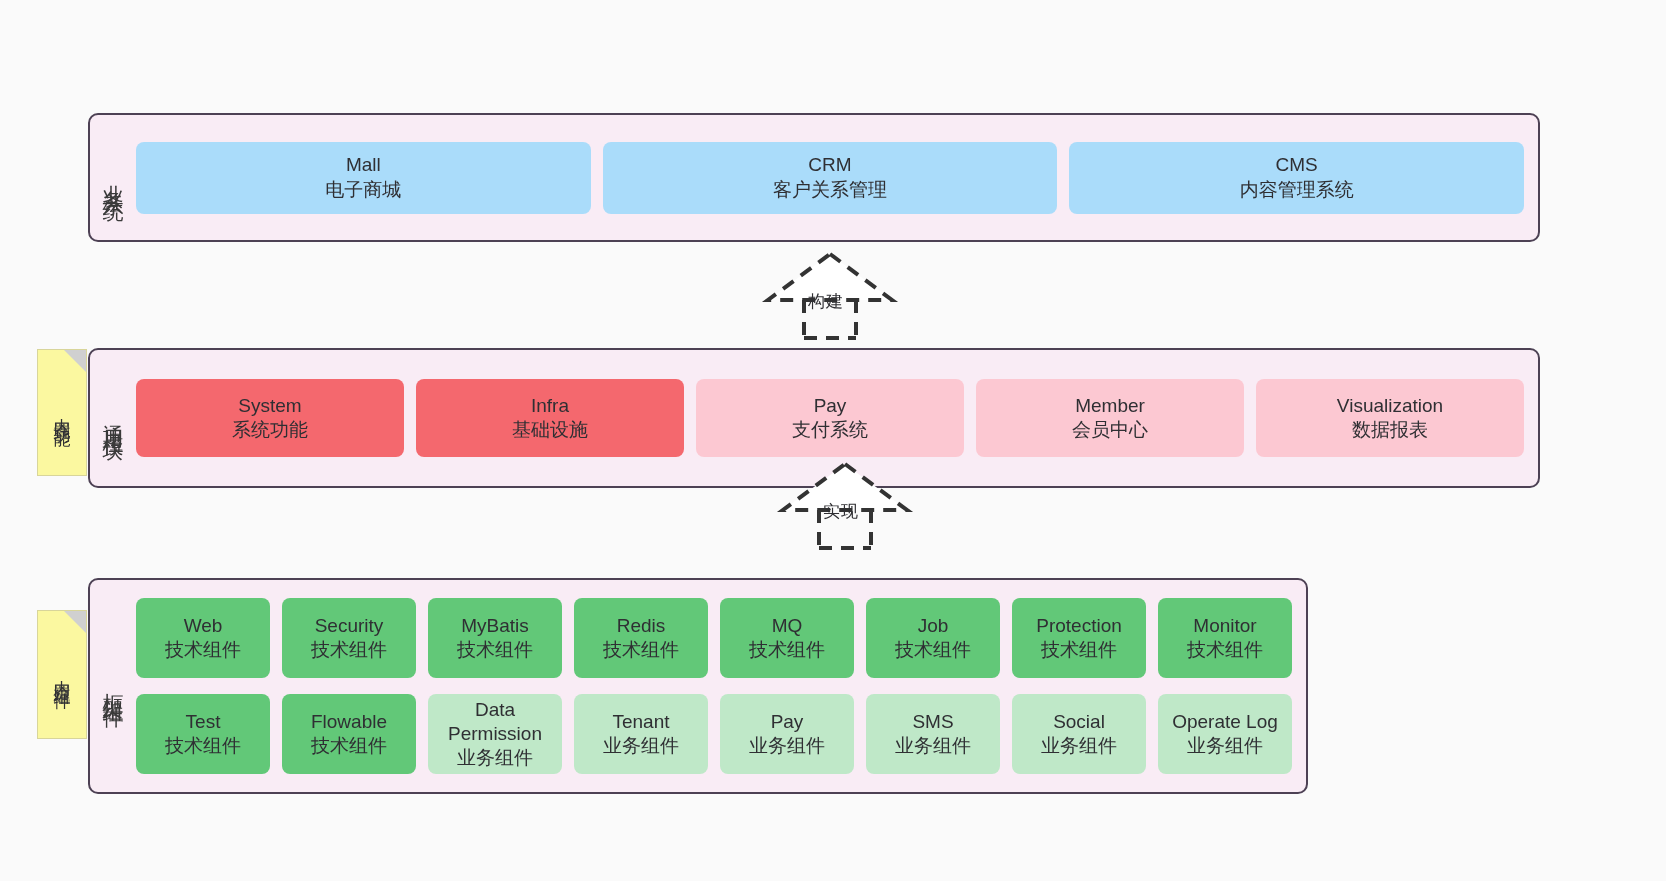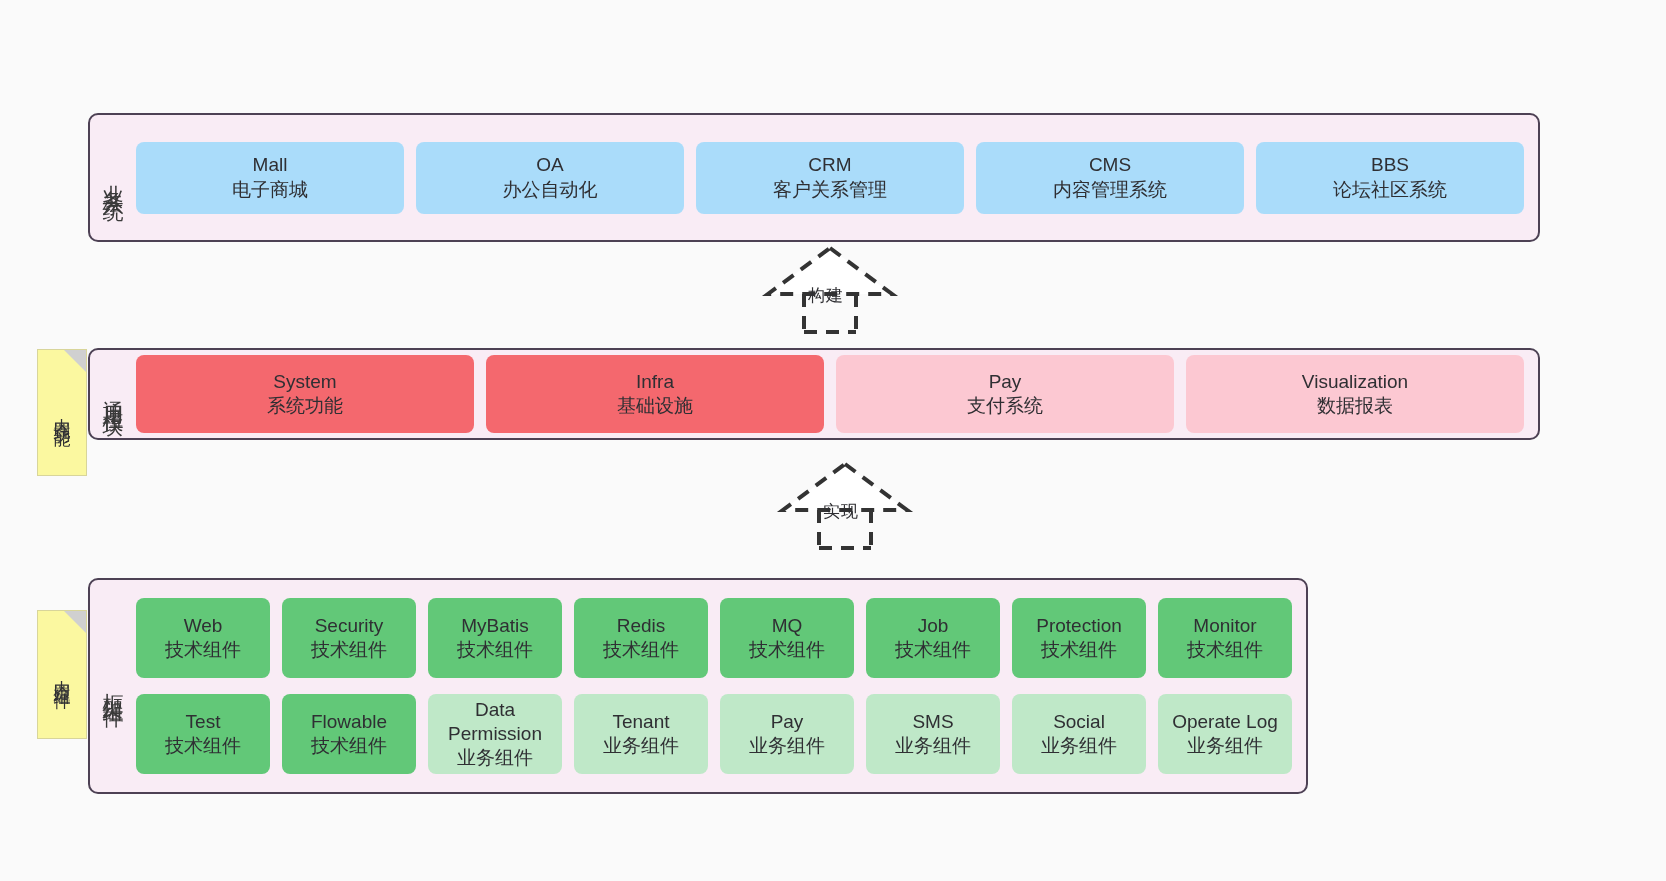--- a/index.html
+++ b/index.html
@@ -91,21 +91,21 @@
     width: 1452px;
     height: 129px;
   }
   #layer-business .node { height: 72px; }
 
   
   #layer-common {
     left: 88px;
     top: 348px;
     width: 1452px;
-    height: 92px;
+    height: 140px;
   }
   #layer-common .node { height: 78px; }
 
   
   #layer-framework {
     left: 88px;
     top: 578px;
     width: 1220px;
     height: 216px;
   }
@@ -168,40 +168,32 @@
 
   <div class="layer" id="layer-business">
     <div class="layer-label">业务系统</div>
     <div class="layer-body">
       <div class="row" id="row-business">
           <div class="node blue">
             <div class="t1">Mall</div>
             <div class="t2">电子商城</div>
           </div>
           <div class="node blue">
-            <div class="t1">OA</div>
-            <div class="t2">办公自动化</div>
-          </div>
-          <div class="node blue">
             <div class="t1">CRM</div>
             <div class="t2">客户关系管理</div>
           </div>
           <div class="node blue">
             <div class="t1">CMS</div>
             <div class="t2">内容管理系统</div>
           </div>
-          <div class="node blue">
-            <div class="t1">BBS</div>
-            <div class="t2">论坛社区系统</div>
-          </div>
         </div>
     </div>
   </div>
 
-  <div class="arrow-wrap" style="left:760px; top:244px; width:140px; height:90px;">
+  <div class="arrow-wrap" style="left:760px; top:250px; width:140px; height:90px;">
     <svg width="140" height="90" viewBox="0 0 140 90">
 
       <path d="M70 4 L132 50 L8 50 Z" fill="#ffffff" stroke="#333333" stroke-width="4" stroke-dasharray="13 9" stroke-linejoin="miter"></path>
 
       <path d="M44 50 L44 90 M96 50 L96 90 M44 88 L96 88" fill="none" stroke="#333333" stroke-width="4" stroke-dasharray="13 9"></path>
     </svg>
     <span class="arrow-label" style="left:48px; top:40px;">构建</span>
   </div>
 
   <div class="sticky" id="sticky-common">
@@ -219,20 +211,24 @@
           </div>
           <div class="node red">
             <div class="t1">Infra</div>
             <div class="t2">基础设施</div>
           </div>
           <div class="node pink">
             <div class="t1">Pay</div>
             <div class="t2">支付系统</div>
           </div>
           <div class="node pink">
+            <div class="t1">Member</div>
+            <div class="t2">会员中心</div>
+          </div>
+          <div class="node pink">
             <div class="t1">Visualization</div>
             <div class="t2">数据报表</div>
           </div>
         </div>
     </div>
   </div>
 
   <div class="arrow-wrap" style="left:775px; top:460px; width:140px; height:90px;">
     <svg width="140" height="90" viewBox="0 0 140 90">
       <path d="M70 4 L132 50 L8 50 Z" fill="#ffffff" stroke="#333333" stroke-width="4" stroke-dasharray="13 9" stroke-linejoin="miter"></path>

